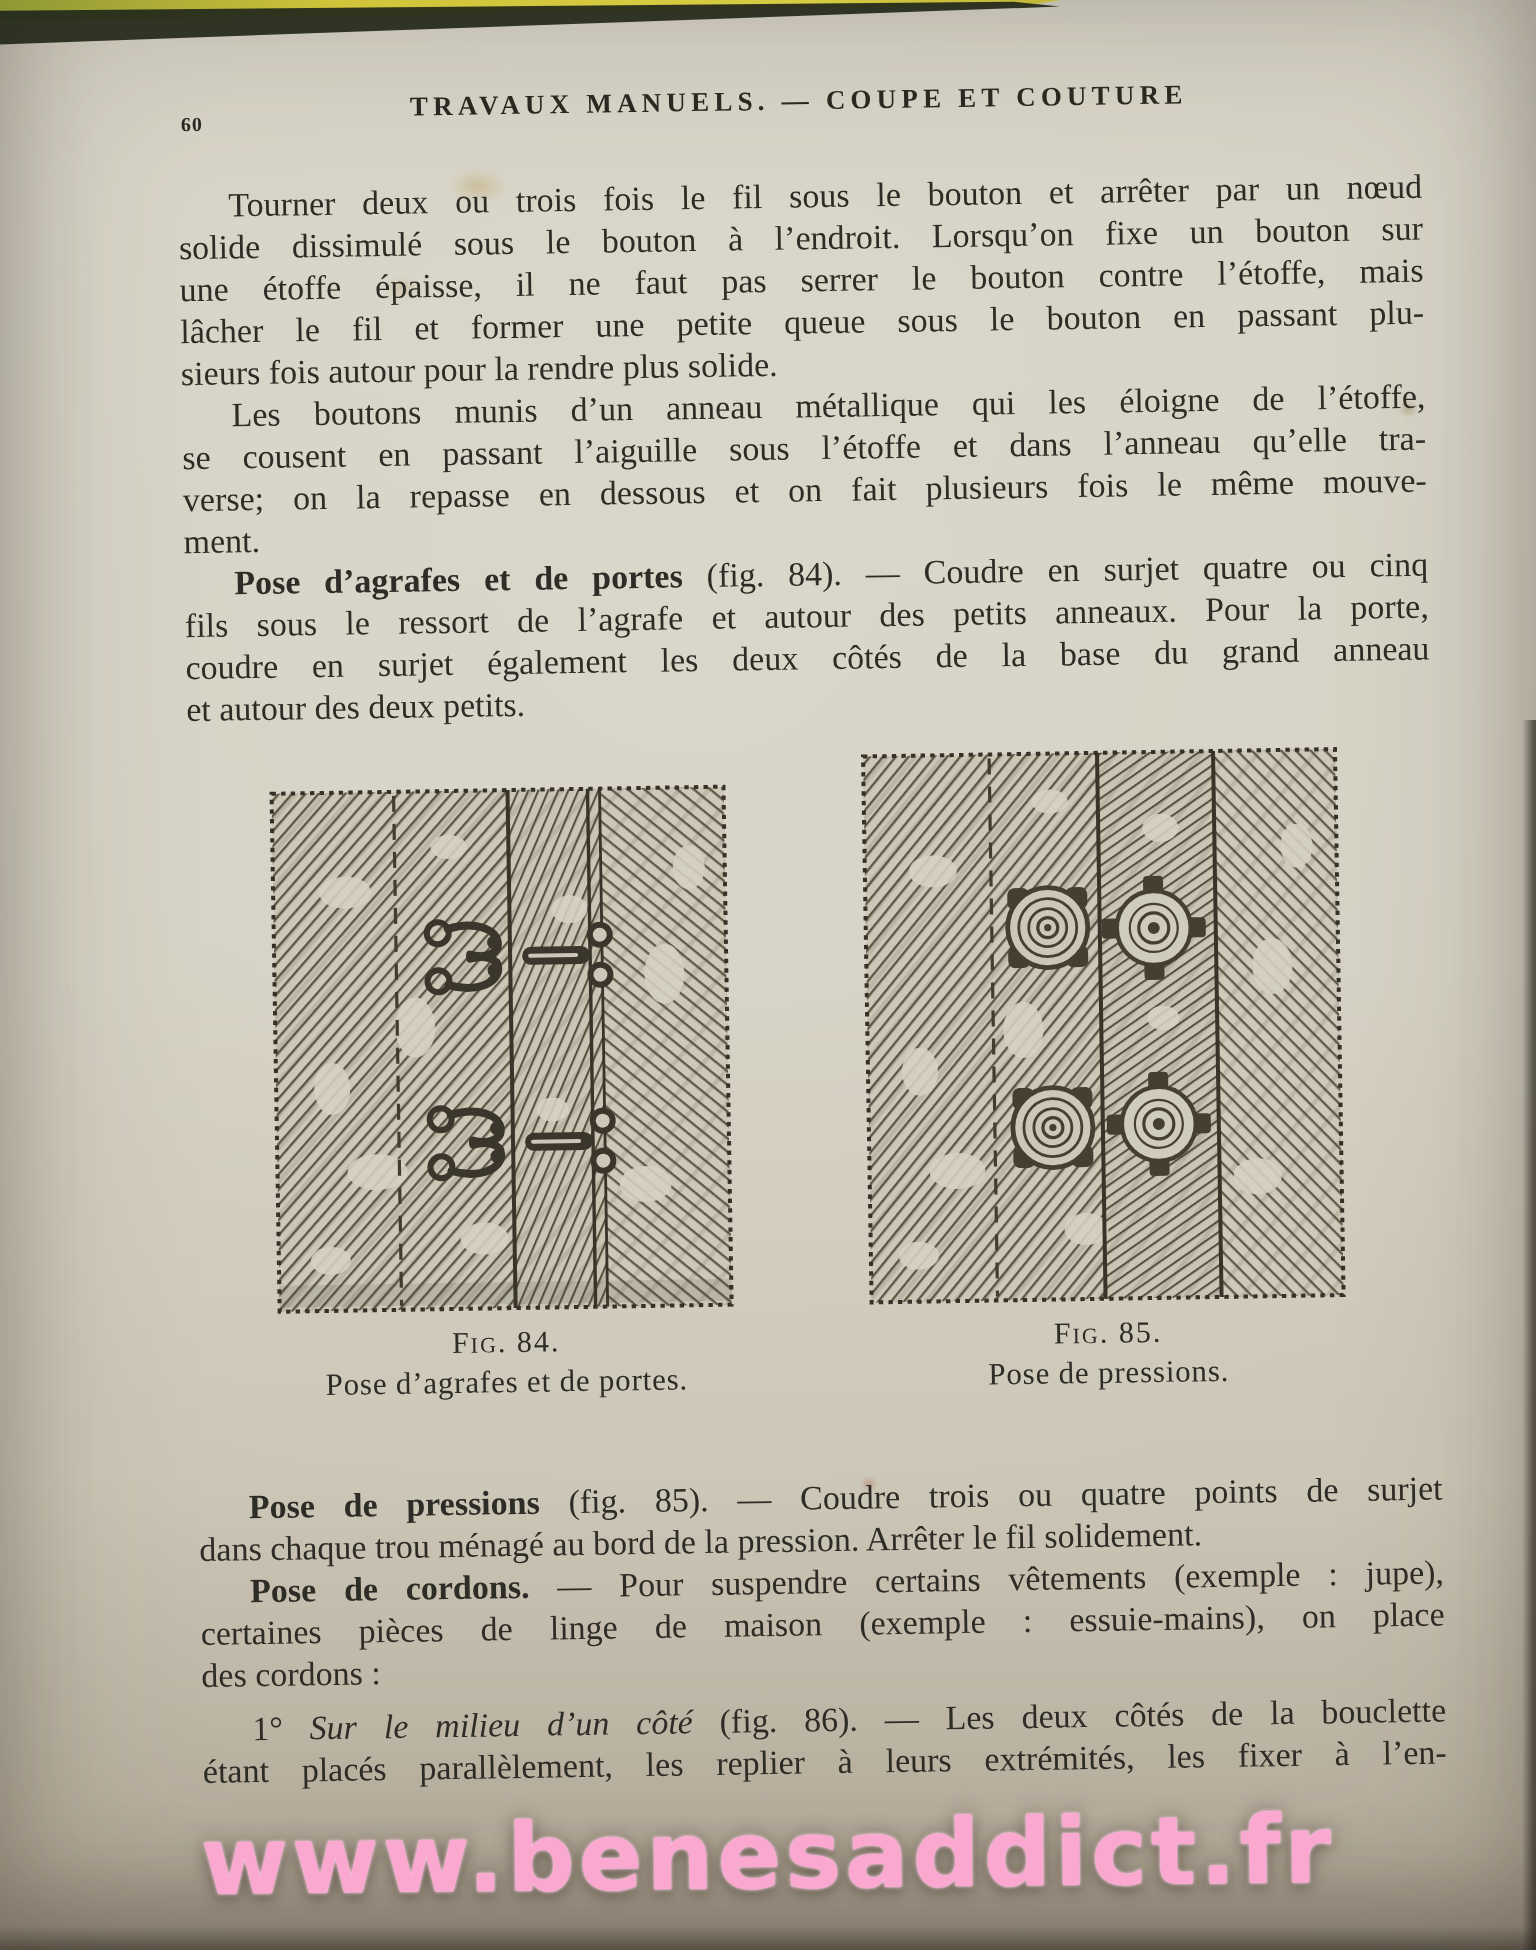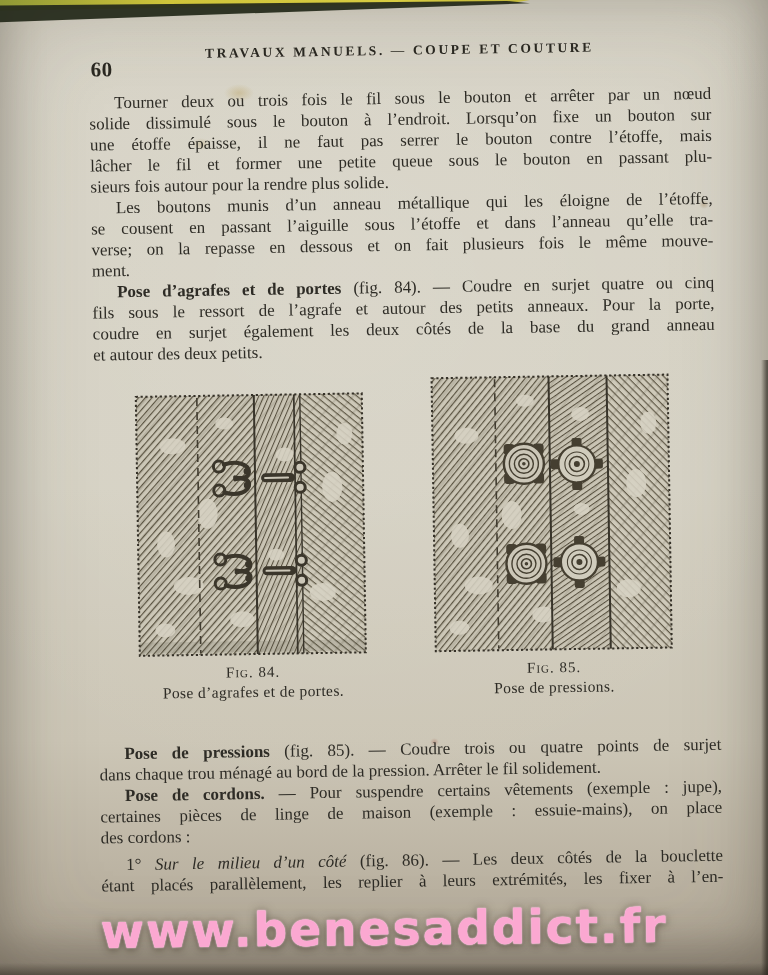--- a/index.html
+++ b/index.html
@@ -47,21 +47,21 @@
     position:absolute;inset:0;z-index:10;
     transform:rotate(-0.9deg);transform-origin:50% 42%;
   }
   .content{
     position:absolute;left:94px;top:36px;width:622px;
     color:#2e2c26;
   }
   .header{position:relative;height:52px;}
   .page-num{
     position:absolute;left:2px;top:17px;
-    font-size:21px;font-weight:bold;letter-spacing:.5px;color:#2a2822;
+    font-size:10px;font-weight:bold;letter-spacing:.5px;color:#2a2822;
   }
   .running-title{
     text-align:center;padding-top:7px;
     font-size:13.5px;font-weight:bold;letter-spacing:2.6px;color:#2a2822;
     white-space:nowrap;
   }
   .bodytext{font-size:17px;line-height:21px;}
   .para{margin:0;}
   .jline{text-align:justify;text-align-last:justify;white-space:normal;}
   .jline.last{text-align-last:left;}

